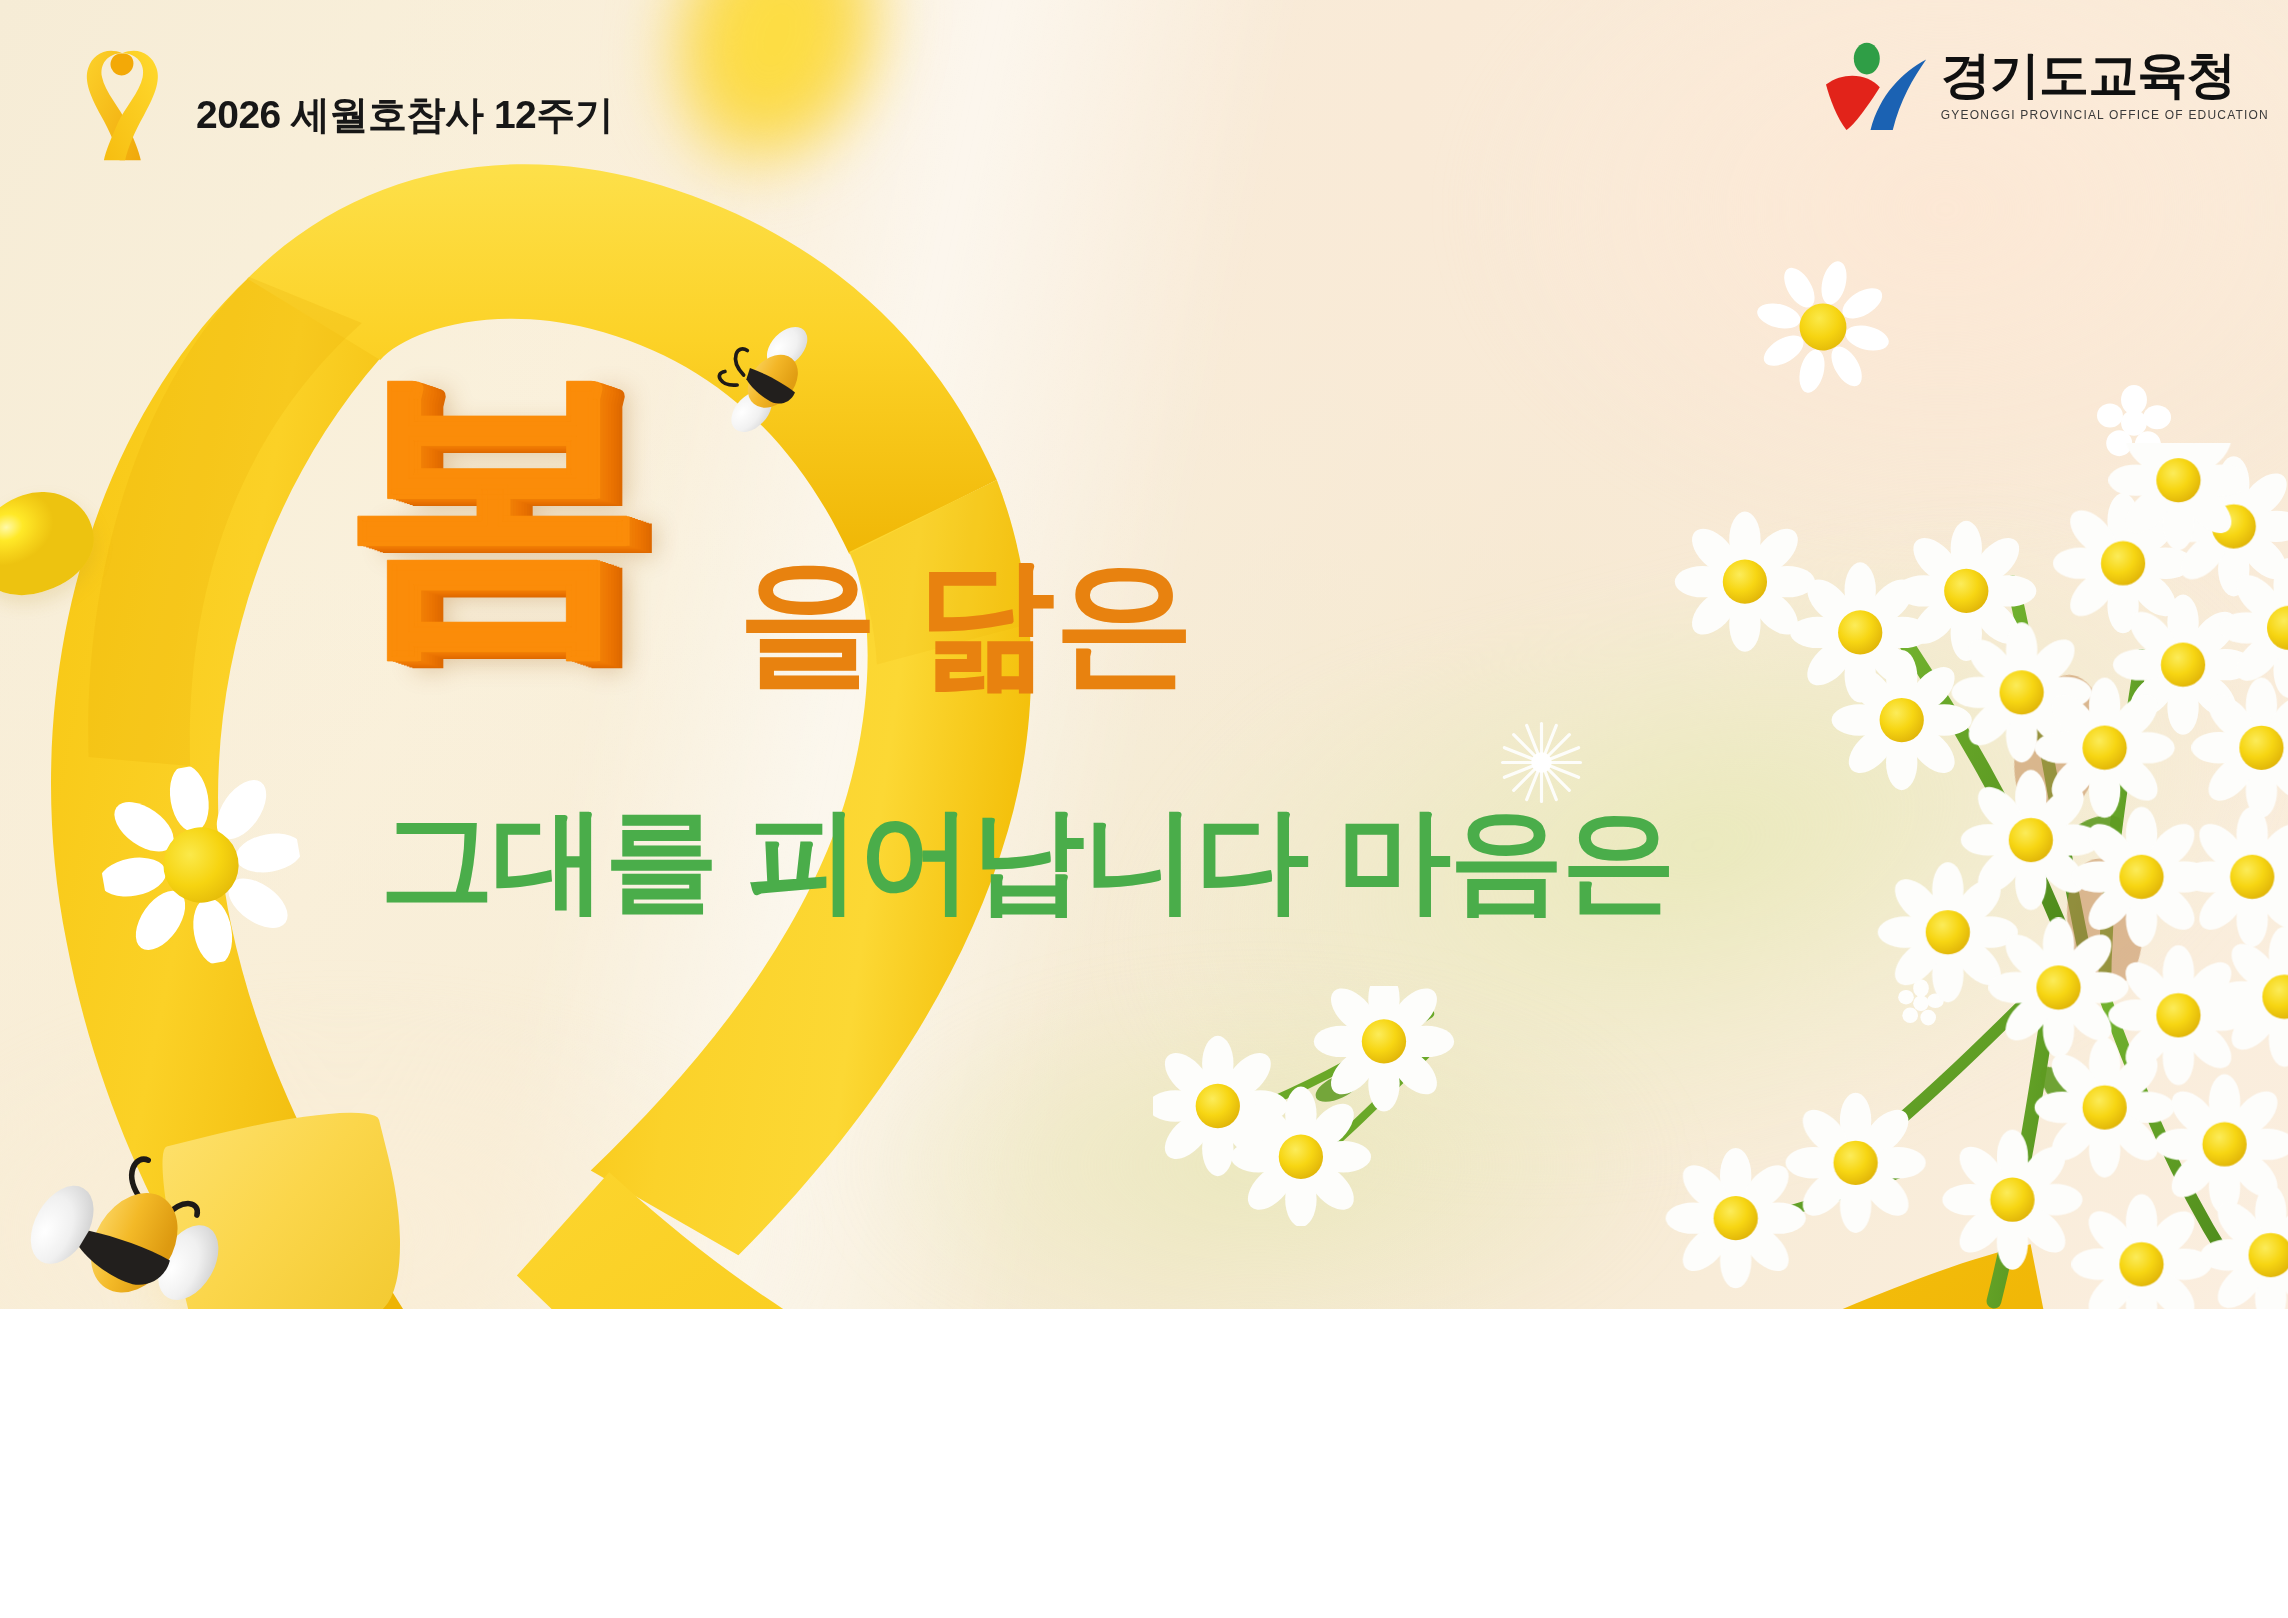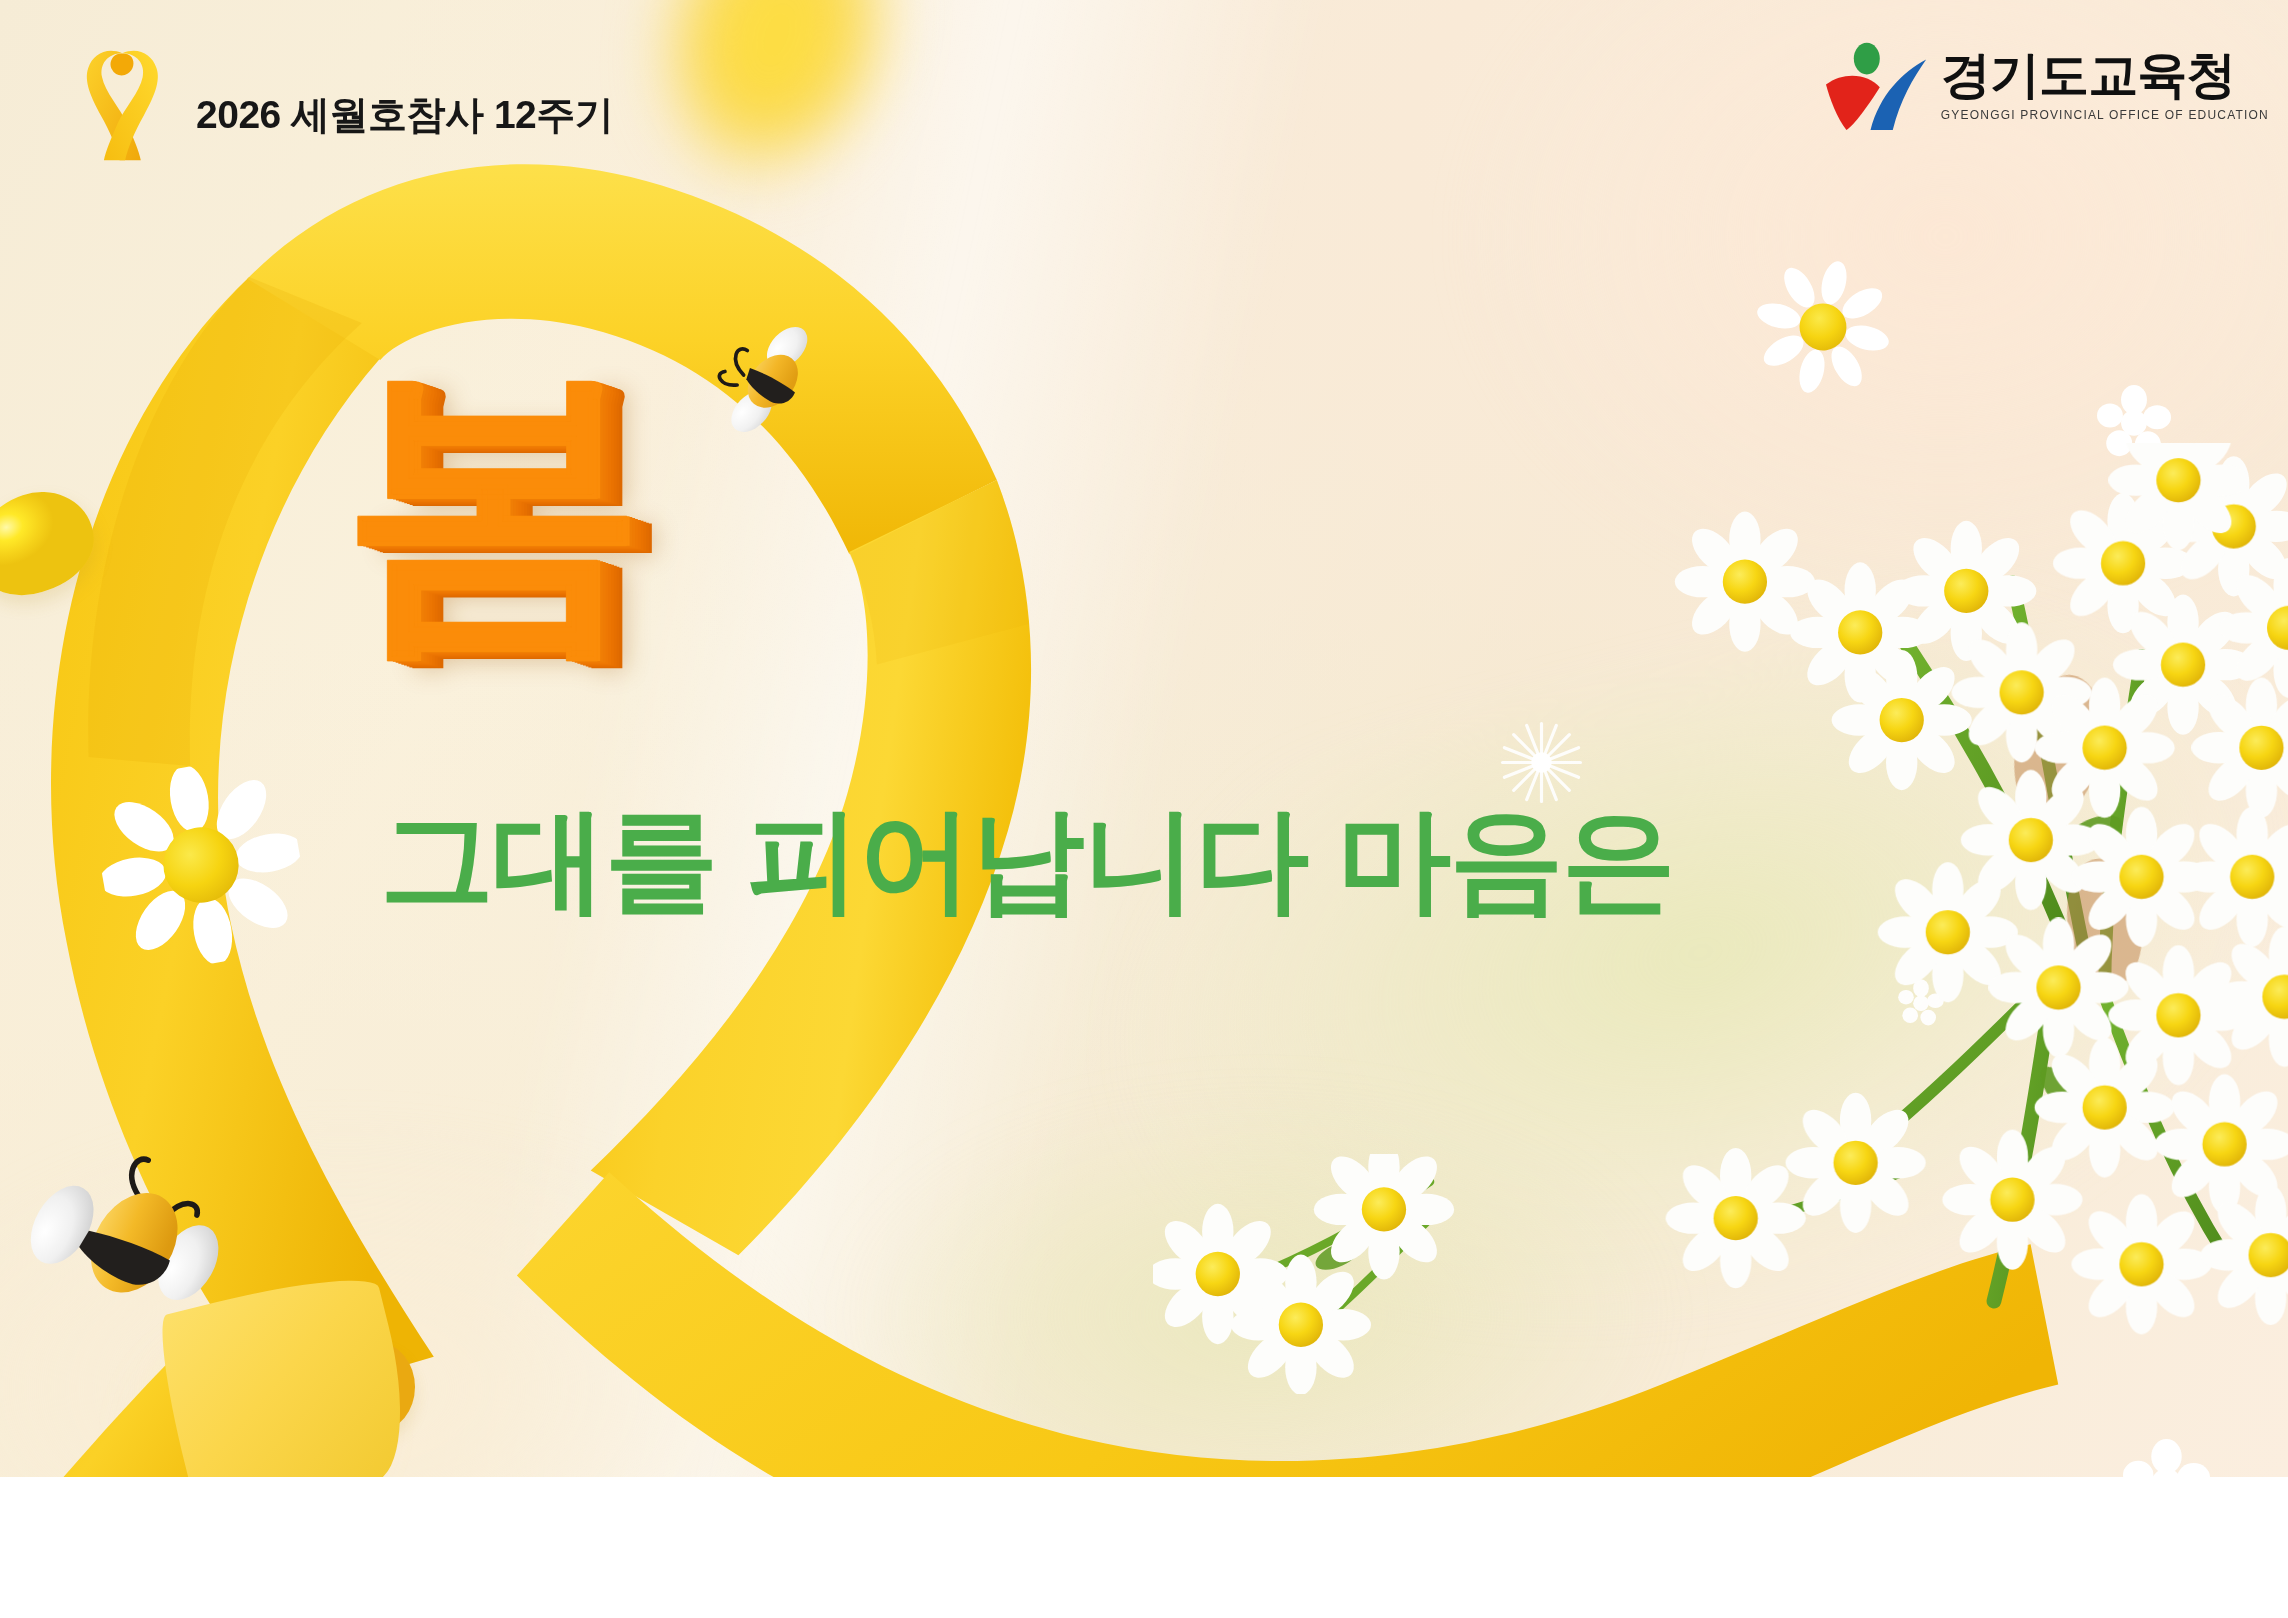--- a/index.html
+++ b/index.html
@@ -2,21 +2,21 @@
 <html lang="ko" style="font-size:14.8px"><head>
 <meta charset="utf-8">
 <title>Spring Memorial Banner</title>
 <style>
   html,body{margin:0;padding:0;}
   body{
     width:2289px;height:1619px;overflow:hidden;
     font-family:"Liberation Sans","DejaVu Sans",sans-serif;
   }
   #stage{
-    position:relative;width:2289px;height:1477px;overflow:hidden;
+    position:relative;width:2289px;height:1309px;overflow:hidden;
     background:
       radial-gradient(120% 95% at 88% 10%, #fbeedd 0%, #f9ead7 22%, rgba(249,234,215,0) 60%),
       radial-gradient(90% 80% at 10% 95%, #f8edd6 0%, rgba(248,237,214,0) 65%),
       linear-gradient(118deg, #f6ecd6 0%, #faf1dc 26%, #f7eeda 45%, #f4e9cf 62%, #f8ecd8 80%, #fbeedf 100%);
   }
 
   
   .wash{position:absolute;pointer-events:none;}
   .wash-diag{
     left:-6%;top:-12%;width:86%;height:130%;
@@ -222,20 +222,21 @@
       <path d="M108 20 C 82 34 58 58 48 96 L 72 96 C 80 64 94 40 108 20 Z" fill="#1b62b3"></path>
     </svg>
     <div class="logo-txt">
       <div class="logo-ko">경기도교육청</div>
       <div class="logo-en">GYEONGGI PROVINCIAL OFFICE OF EDUCATION</div>
     </div>
   </div>
 
   <div class="bom">봄</div>
 
+  <div class="line-orange">을 닮은</div>
 
   <div class="line-green l2">그대를 피어납니다 마음은</div>
 
 
   <svg class="bee" style="left:715px;top:330px;width:111px;height:100px;transform:rotate(-18deg);" viewBox="0 0 120 108" aria-hidden="true">
     <defs>
       <radialGradient id="gWing" cx=".35" cy=".3" r=".8">
         <stop offset="0" stop-color="#ffffff"></stop>
           <stop offset=".6" stop-color="#f1f1f1"></stop>
           <stop offset="1" stop-color="#d8d8d8"></stop>

